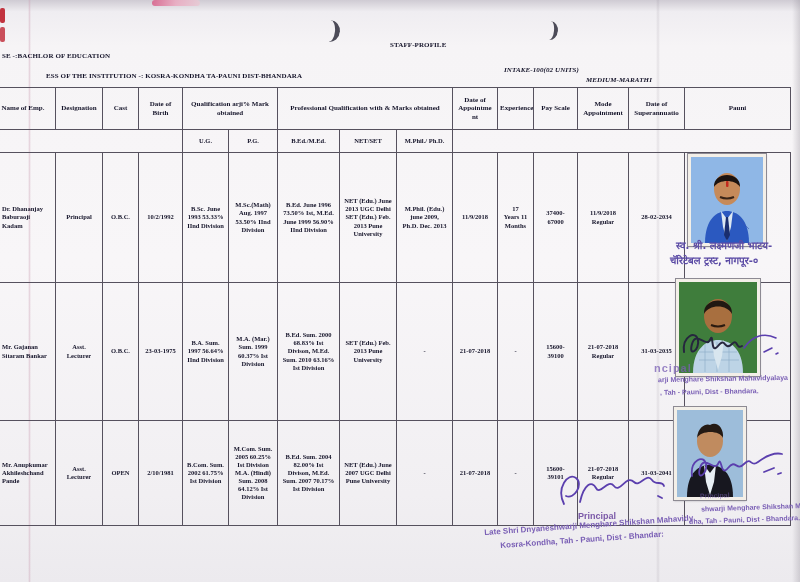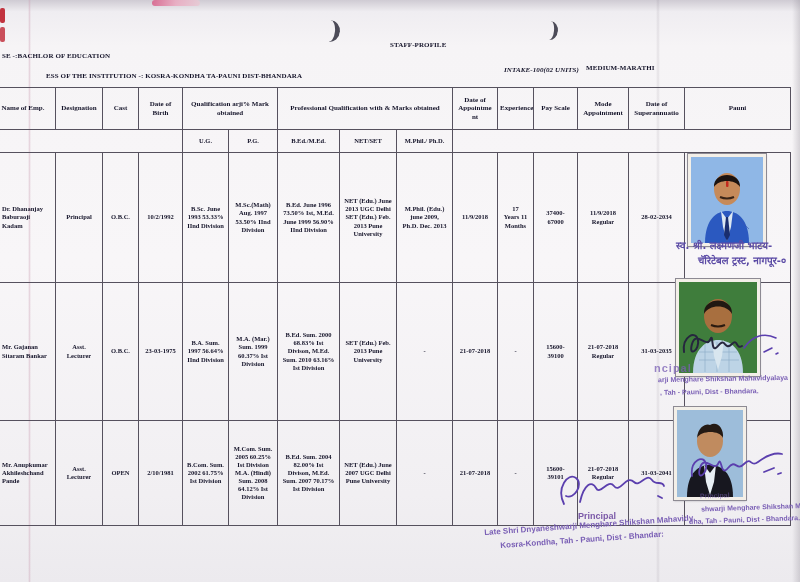--- a/index.html
+++ b/index.html
@@ -46,21 +46,21 @@
   <div class="abs crease-v" style="left:28px;"></div>
   <div class="abs crease-v2" style="left:656px;"></div>
   <div class="abs edge-r"></div>
   <div class="abs punch" style="left:319px;top:20px;width:16px;height:22px;"></div>
   <div class="abs punch" style="left:542px;top:21px;width:12px;height:19px;border-right-width:4px;"></div>
 
   <div class="abs doc-head" style="left:390px;top:41px;">STAFF-PROFILE</div>
   <div class="abs doc-head" style="left:2px;top:52px;">SE -:BACHLOR OF EDUCATION</div>
   <div class="abs doc-head" style="left:2px;top:72px;margin-left:44px;">ESS OF THE INSTITUTION -: KOSRA-KONDHA TA-PAUNI DIST-BHANDARA</div>
   <div class="abs doc-head" style="left:504px;top:66px;font-style:italic;">INTAKE-100(02 UNITS)</div>
-  <div class="abs doc-head" style="left:586px;top:64px;">MEDIUM-MARATHI</div>
+  <div class="abs doc-head" style="left:586px;top:76px;font-style:italic;">MEDIUM-MARATHI</div>
 
   <table>
     <colgroup>
       <col style="width:65px">
         <col style="width:47px">
         <col style="width:36px">
         <col style="width:44px">
       <col style="width:46px">
         <col style="width:49px">
         <col style="width:62px">
@@ -218,21 +218,21 @@
       <path d="M30,54 L36,62 L42,54 L40,70 L36,84 L32,70 Z" fill="#dce8f2"></path>
       <path d="M35,60 L37,60 L39,78 L36,84 L33,78 Z" fill="#1a2e6e"></path>
       <ellipse cx="36" cy="32" rx="13" ry="16" fill="#c68a5a"></ellipse>
       <path d="M23,30 C22,14 50,14 49,30 C44,22 28,22 23,30 Z" fill="#1c1310"></path>
       <rect x="35" y="24" width="2.5" height="6" rx="1" fill="#c22a1e"></rect>
       <path d="M29,40 q7,3 14,0" stroke="#3a2417" stroke-width="2" fill="none"></path>
       <path d="M44,58 l14,14" stroke="#3b55b0" stroke-width="1" opacity=".6"></path>
     </svg>
   </div>
   <div class="abs stamp-dev" style="left:676px;top:238px;font-size:10px;">स्व. श्री. लक्ष्मणजी भाटय-</div>
-  <div class="abs stamp-dev" style="left:670px;top:253px;font-size:10px;margin-left:28px;">चॅरिटेबल ट्रस्ट, नागपूर-०</div>
+  <div class="abs stamp-dev" style="left:670px;top:253px;font-size:10px;">चॅरिटेबल ट्रस्ट, नागपूर-०</div>
 
   <div class="abs photo-frame" style="left:676px;top:279px;">
     <svg width="78" height="91" viewBox="0 0 78 91">
       <rect width="78" height="91" fill="#3f7d3c"></rect>
       <path d="M14,91 C14,66 28,58 39,58 C50,58 64,66 64,91 Z" fill="#bdd4e6"></path>
       <path d="M20,70 h38 M20,78 h40 M26,62 v28 M38,60 v30 M50,62 v28" stroke="#8fb0c8" stroke-width=".7" fill="none"></path>
       <path d="M33,58 L39,66 L45,58 L43,74 L39,88 L35,74 Z" fill="#d8e6ef"></path>
       <ellipse cx="39" cy="34" rx="14" ry="17" fill="#a86f3f"></ellipse>
       <path d="M25,32 C24,14 54,14 53,32 C48,22 30,22 25,32 Z" fill="#201812"></path>
       <path d="M32,43 q7,3 14,0" stroke="#2a1a10" stroke-width="2" fill="none"></path>

